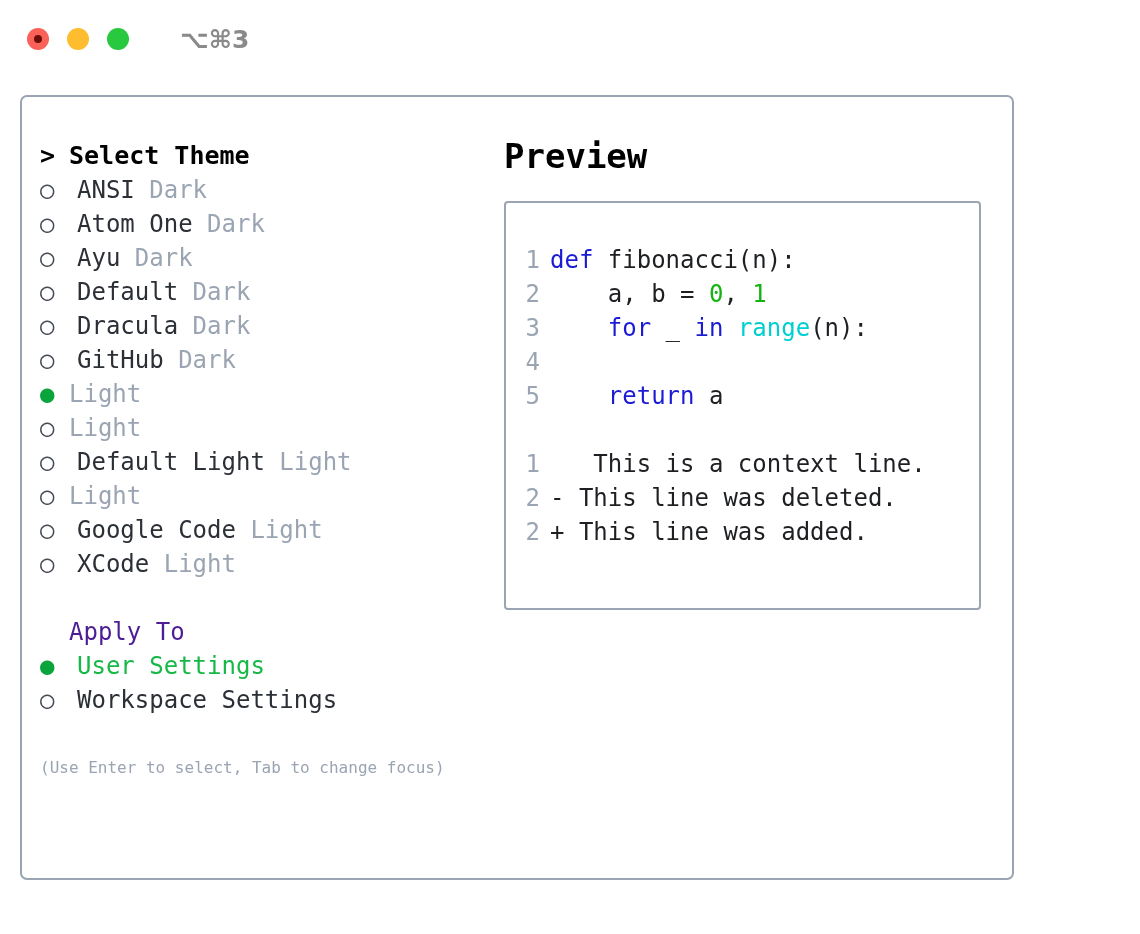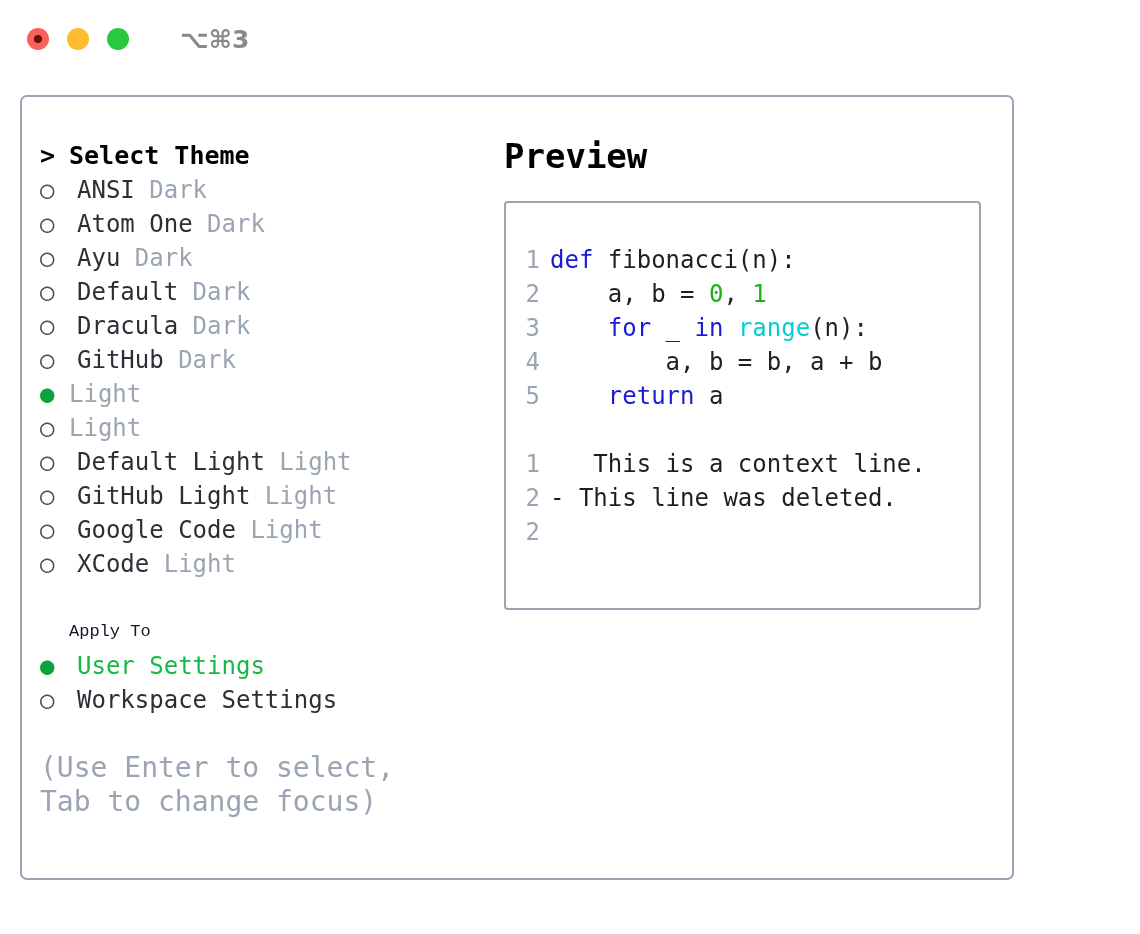--- a/index.html
+++ b/index.html
@@ -123,32 +123,31 @@
     font-size: 24px;
     line-height: 34px;
     color: #444b54;
   }
   .opt-row .bullet.on { color: #0aa43c; }
   .opt-row .name { color: #2b2f36; margin-left: 8px; }
   .opt-row.selected .name { color: #16b846; }
   .opt-row .variant { color: #9aa4b2; text-align: right; }
 
   .group-label {
-    font-size: 17px;
-    color: #0f172a;
+    font-size: 24px;
+    color: #4c1d95;
     line-height: 34px;
     padding-left: 29px;
     white-space: pre;
-    font-family: Liberation Mono, monospace;
   }
 
   .spacer-block { height: 34px; }
 
   .hint {
-    font-size: 28px;
+    font-size: 16px;
     color: #9aa4b2;
     line-height: 34px;
     width: 420px;
     white-space: pre-wrap;
     padding-left: 0px;
   }
 
   
   .right-col {
     flex: 1;
@@ -227,21 +226,21 @@
         <div id="theme-list">
             <div class="opt-row"><span class="bullet">○</span><span class="name">ANSI </span><span class="variant">Dark</span></div>
             <div class="opt-row"><span class="bullet">○</span><span class="name">Atom One </span><span class="variant">Dark</span></div>
             <div class="opt-row"><span class="bullet">○</span><span class="name">Ayu </span><span class="variant">Dark</span></div>
             <div class="opt-row"><span class="bullet">○</span><span class="name">Default </span><span class="variant">Dark</span></div>
             <div class="opt-row"><span class="bullet">○</span><span class="name">Dracula </span><span class="variant">Dark</span></div>
             <div class="opt-row"><span class="bullet">○</span><span class="name">GitHub </span><span class="variant">Dark</span></div>
             <div class="opt-row selected"><span class="bullet on">●</span><span class="variant">Light</span></div>
             <div class="opt-row"><span class="bullet">○</span><span class="variant">Light</span></div>
             <div class="opt-row"><span class="bullet">○</span><span class="name">Default Light </span><span class="variant">Light</span></div>
-            <div class="opt-row"><span class="bullet">○</span><span class="name">GitHub Light </span><span class="variant">Light</span></div>
+            <div class="opt-row"><span class="bullet">○</span><span class="variant">Light</span></div>
             <div class="opt-row"><span class="bullet">○</span><span class="name">Google Code </span><span class="variant">Light</span></div>
             <div class="opt-row"><span class="bullet">○</span><span class="name">XCode </span><span class="variant">Light</span></div>
           </div>
 
         <div class="spacer-block"></div>
 
         <div class="group-label">Apply To</div>
 
         <div id="apply-list">
             <div class="opt-row selected"><span class="bullet on">●</span><span class="name">User Settings</span></div>
@@ -254,27 +253,27 @@
       </div>
 
       <div class="right-col">
         <div class="preview-title">Preview</div>
 
         <div class="preview-box">
           <div id="code-block">
               <div class="code-line"><span class="gutter">1</span><span class="code"><span class="tok-kw">def </span><span class="tok-txt">fibonacci(n):</span></span></div>
               <div class="code-line"><span class="gutter">2</span><span class="code"><span class="tok-txt">    a, b = </span><span class="tok-num">0</span><span class="tok-txt">, </span><span class="tok-num">1</span></span></div>
               <div class="code-line"><span class="gutter">3</span><span class="code"><span class="tok-txt">    </span><span class="tok-kw">for</span><span class="tok-txt"> _ </span><span class="tok-kw">in</span><span class="tok-txt"> </span><span class="tok-fn">range</span><span class="tok-txt">(n):</span></span></div>
-              <div class="code-line"><span class="gutter">4</span><span class="code"><span class="tok-txt">        a, b = b, a + b</span></span></div>
+              <div class="code-line"><span class="gutter">4</span></div>
               <div class="code-line"><span class="gutter">5</span><span class="code"><span class="tok-txt">    </span><span class="tok-kw">return</span><span class="tok-txt"> a</span></span></div>
             </div>
           <div class="diff-gap"></div>
           <div id="diff-block">
               <div class="code-line"><span class="gutter">1</span><span class="code diff-ctx">   This is a context line.</span></div>
               <div class="code-line"><span class="gutter">2</span><span class="code diff-del">- This line was deleted.</span></div>
-              <div class="code-line"><span class="gutter">2</span></div>
+              <div class="code-line"><span class="gutter">2</span><span class="code diff-add">+ This line was added.</span></div>
             </div>
         </div>
       </div>
 
     </div>
   </div>
 </div>
 
 </body></html>

